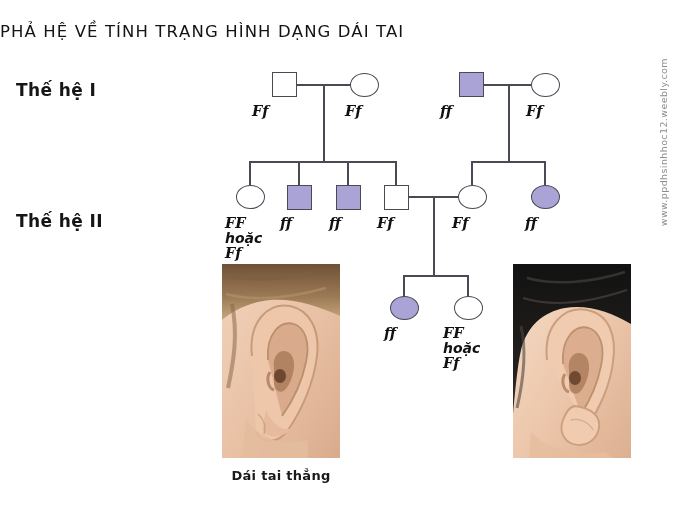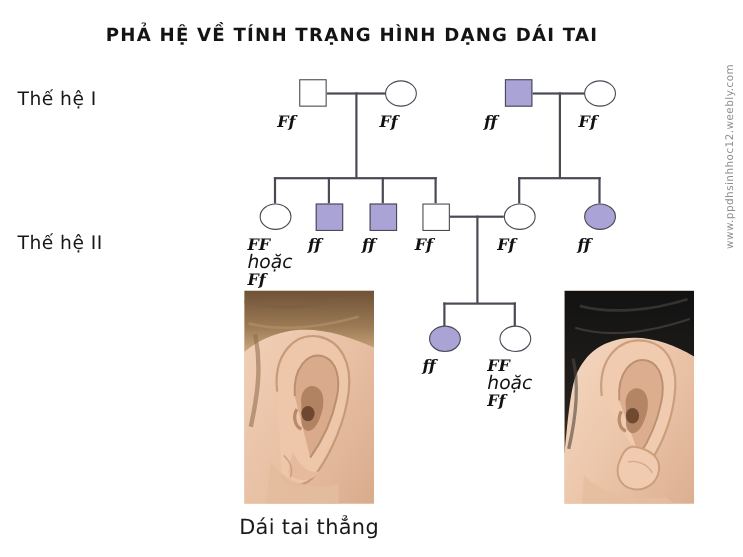--- a/index.html
+++ b/index.html
@@ -5,30 +5,30 @@
   html,body{margin:0;padding:0;}
   body{
     width:675px;height:506px;background:#ffffff;position:relative;overflow:hidden;
     font-family:"DejaVu Sans","Liberation Sans",sans-serif;
   }
   #stage{position:absolute;inset:0;}
   .abs{position:absolute;}
 
   
   .title{
-    left:0;top:22px;width:640px;text-align:center;
-    font-family:"DejaVu Sans","Liberation Sans",sans-serif;
-    font-weight:bold;font-size:16.5px;letter-spacing:1.1px;color:#141414;
+    left:0;top:22px;width:640px;
+    font-family:"DejaVu Sans","Liberation Sans",sans-serif;
+    font-weight:normal;font-size:16.5px;letter-spacing:1.1px;color:#141414;
     white-space:nowrap;
   }
 
   
   .genlabel{
     font-family:"DejaVu Sans","Liberation Sans",sans-serif;
-    font-weight:normal;font-size:17px;color:#161616;letter-spacing:.4px;
+    font-weight:bold;font-size:17px;color:#161616;letter-spacing:.4px;
     white-space:nowrap;
   }
 
   
   .watermark{
     right:6px;top:58px;
     font-family:"DejaVu Sans","Liberation Sans",sans-serif;
     font-size:9.5px;color:#8d8d8d;letter-spacing:.4px;white-space:nowrap;
     writing-mode:vertical-rl;transform:rotate(180deg);
     transform-origin:center;
@@ -48,29 +48,29 @@
   .v{width:1.7px;}
 
   
   .gt{
     font-family:"DejaVu Serif","Liberation Serif",serif;
     font-style:italic;font-weight:bold;font-size:14.5px;color:#111;
     text-align:left;white-space:nowrap;line-height:1.02;
   }
   .gt .hoac{
     font-family:"DejaVu Sans","Liberation Sans",sans-serif;
-    font-style:italic;font-weight:normal;font-size:17px;letter-spacing:0;
+    font-style:italic;font-weight:bold;font-size:14px;letter-spacing:0;
   }
 
   
   .photo{overflow:hidden;background:#e8cdb4;}
   .photo svg{display:block;}
   .caption{
     font-family:"DejaVu Sans","Liberation Sans",sans-serif;
-    font-size:19px;font-weight:400;color:#1a1a1a;text-align:center;
+    font-size:13px;font-weight:700;color:#1a1a1a;text-align:center;
     letter-spacing:.3px;white-space:nowrap;
   }
 </style>
 </head>
 <body>
 
 <div id="stage">
 
   <div class="abs title">PHẢ HỆ VỀ TÍNH TRẠNG HÌNH DẠNG DÁI TAI</div>
 

